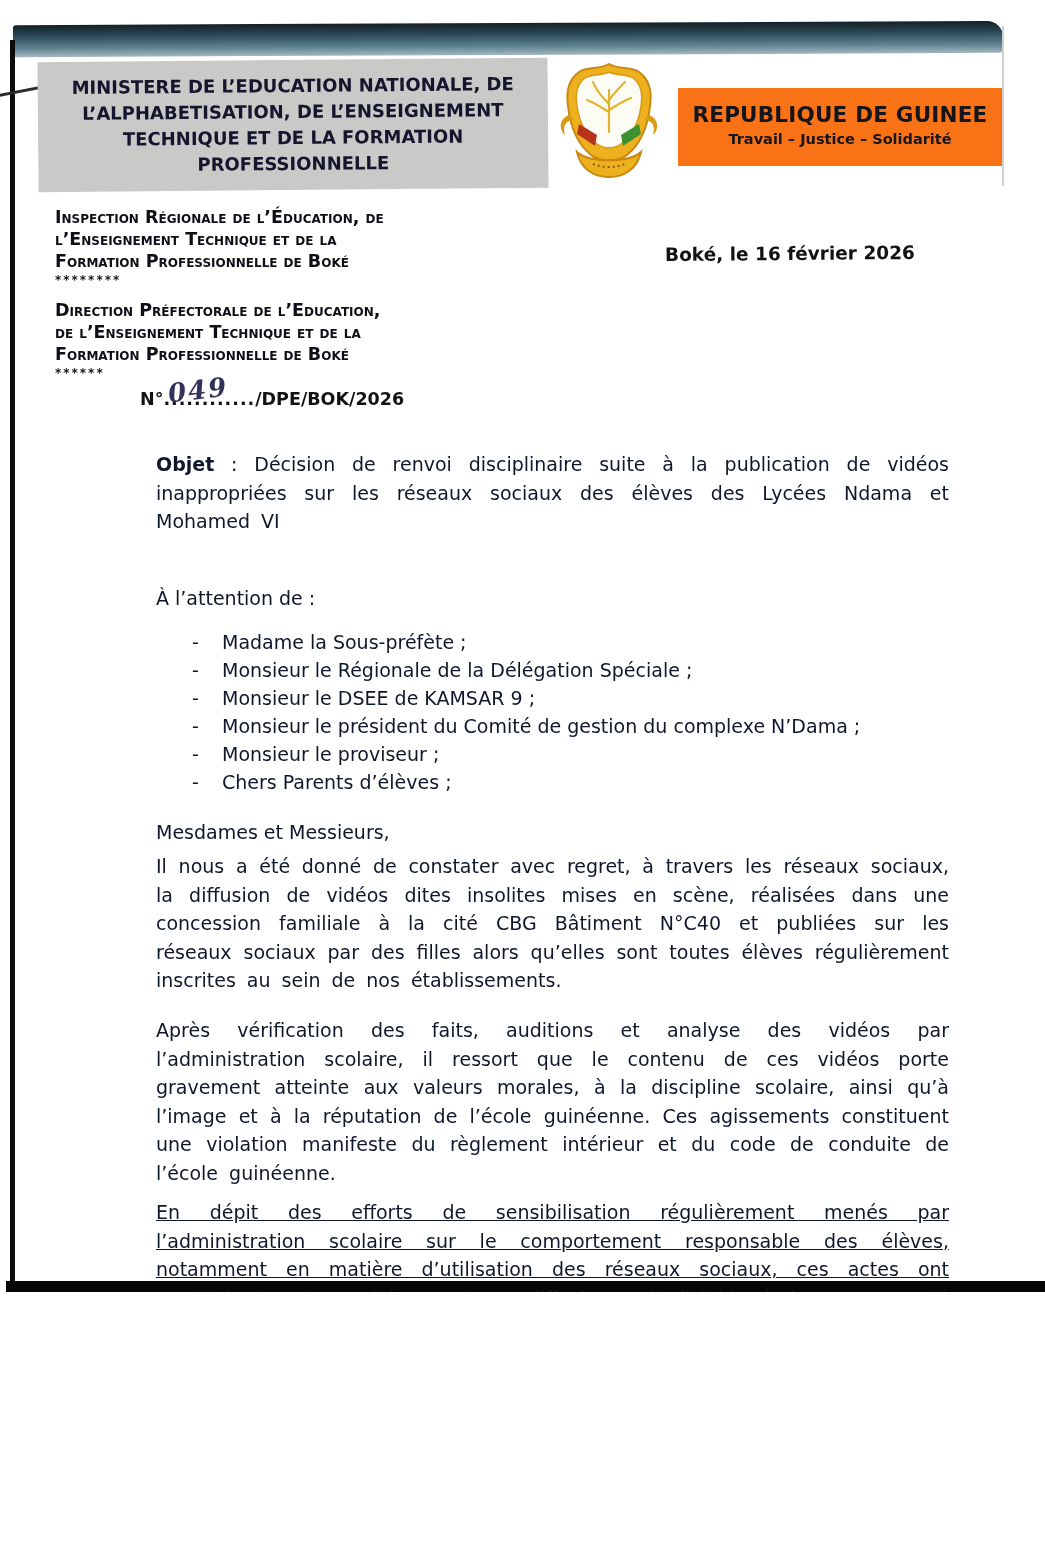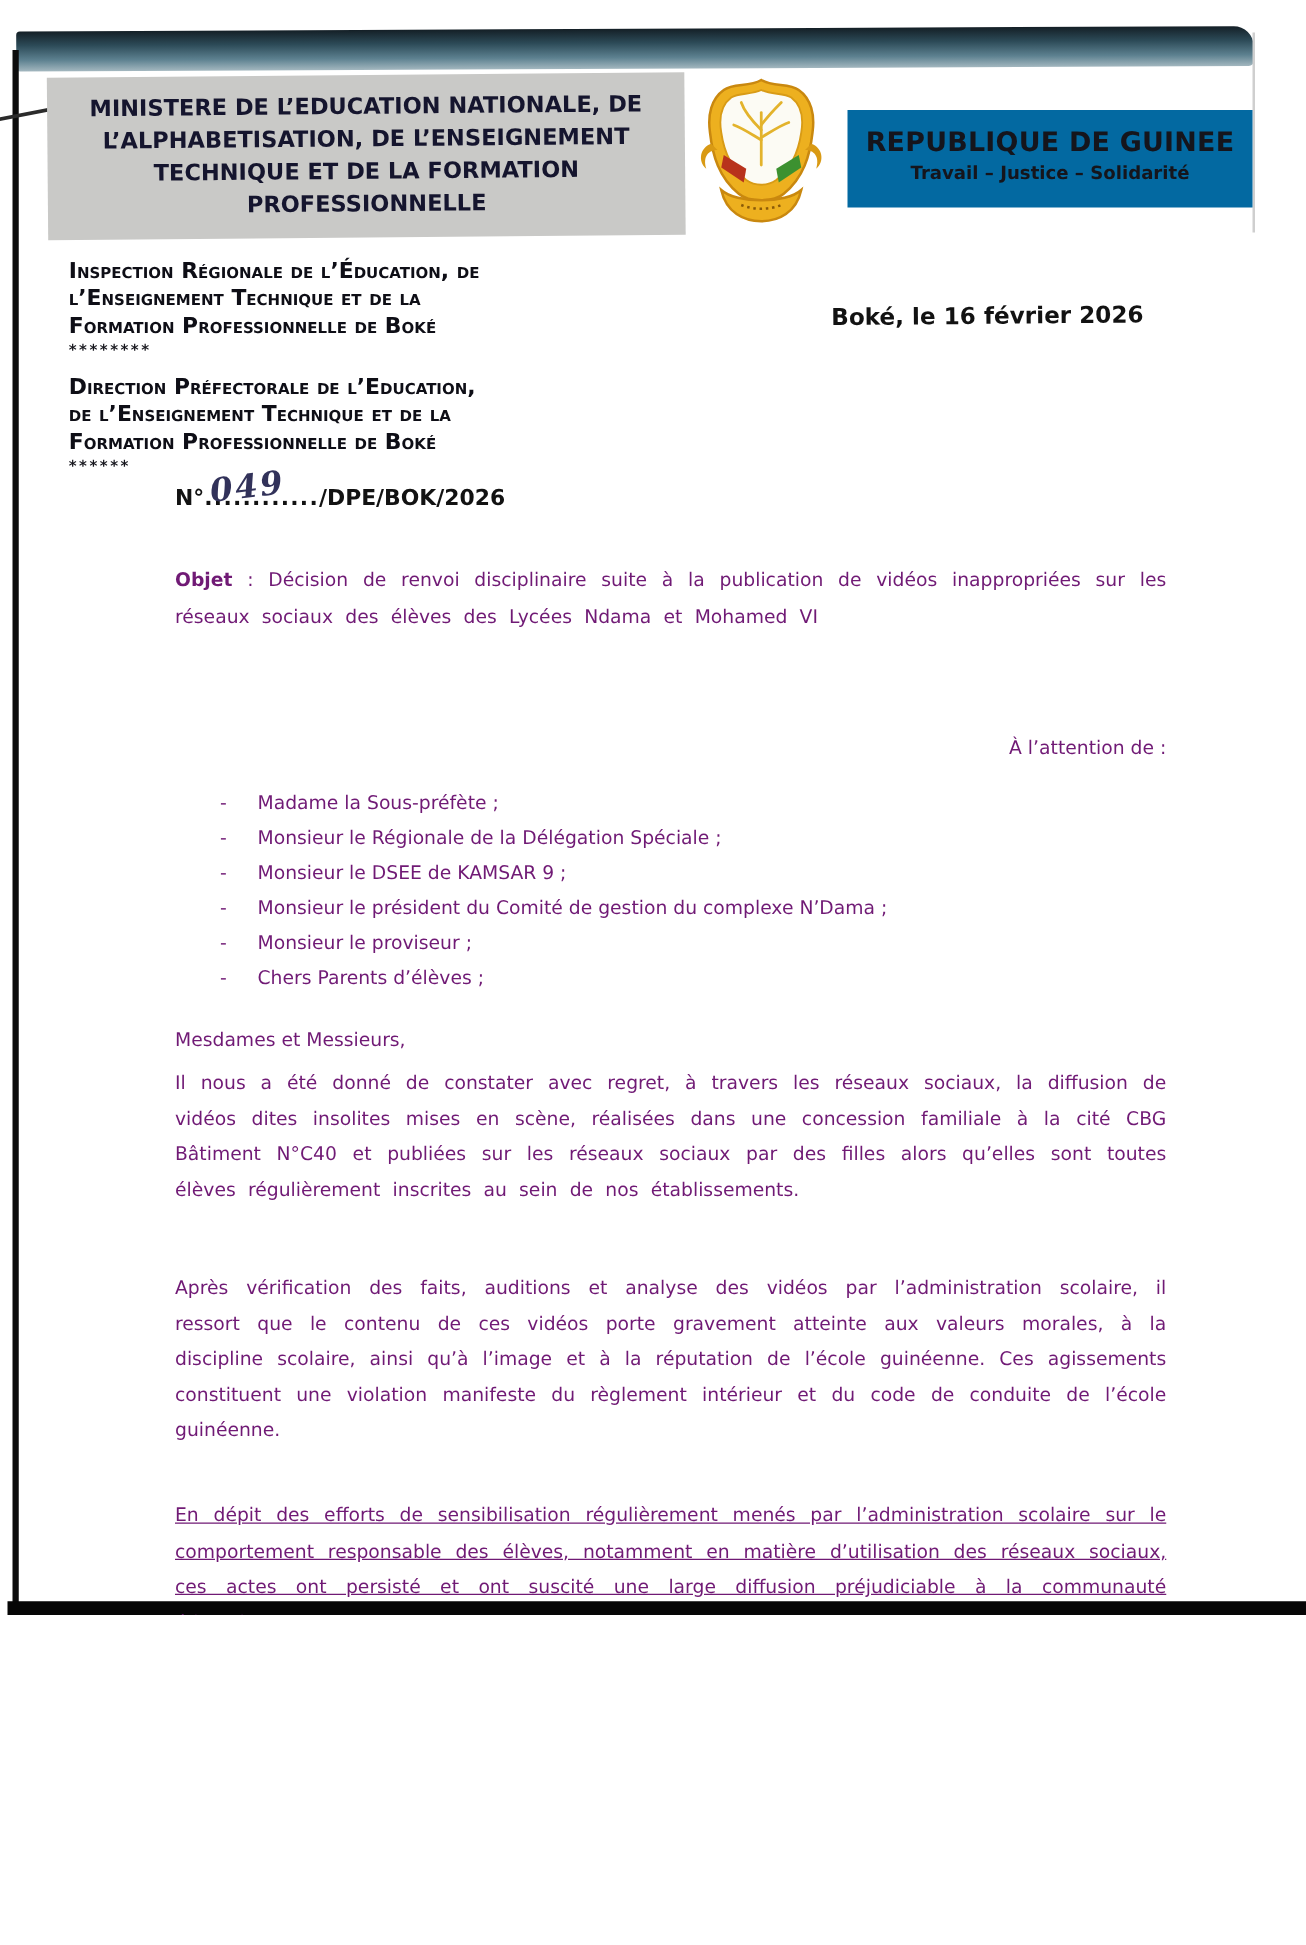--- a/index.html
+++ b/index.html
@@ -23,21 +23,21 @@
   }
   
   .ministry-block{
     position:absolute;left:38px;top:60px;width:494px;padding:13px 8px;
     background:#c9c9c7;text-align:center;font-weight:bold;font-size:18px;line-height:26px;
     color:#15152e;transform:rotate(-0.5deg);
   }
   .crest{position:absolute;left:549px;top:60px;width:120px;height:130px;}
   .republic-block{
     position:absolute;left:678px;top:88px;width:324px;height:78px;
-    background:#0369a1;text-align:center;color:#15151c;
+    background:#f97316;text-align:center;color:#15151c;
   }
   .republic-title{font-weight:bold;font-size:21.5px;margin-top:14px;letter-spacing:0.2px;}
   .republic-motto{font-weight:bold;font-size:14.5px;margin-top:4px;}
   
   .org-block{
     position:absolute;text-align:left;font-weight:bold;font-variant:small-caps;
     color:#0e0e16;font-size:17.5px;line-height:22px;
   }
   .org-inspection{left:55px;top:206px;width:430px;}
   .org-direction{left:55px;top:299px;width:430px;}
@@ -47,25 +47,25 @@
     transform:rotate(-0.5deg);
   }
   .numero{position:absolute;left:140px;top:389px;font-weight:bold;font-size:17.5px;color:#121212;}
   .numero .dots{letter-spacing:1px;}
   .handwritten{
     position:absolute;left:28px;top:-14px;
     font-family:"DejaVu Serif","Liberation Serif",serif;font-style:italic;font-weight:bold;
     font-size:26px;color:#32325a;transform:rotate(-7deg);letter-spacing:2px;
   }
   
-  .body-text{position:absolute;left:140px;width:793px;font-size:15px;line-height:28.5px;color:#701a75;}
+  .body-text{position:absolute;left:156px;width:793px;font-size:19px;line-height:28.5px;color:#0f172a;}
   .justified{text-align:justify;word-spacing:5px;}
   .b{font-weight:bold;}
   .objet{top:450px;}
-  .attention{top:584px;text-align:right;}
+  .attention{top:584px;}
   .recipients{top:628px;}
   .recipient{display:flex;line-height:28px;}
   .recipient .marker{flex:none;width:30px;margin-left:36px;}
   .salutation{top:818px;}
   .p1{top:852px;}
   .p2{top:1016px;}
   .p3{top:1198px;text-decoration:underline;}
   p{margin:0;}
 </style>
 </head>

